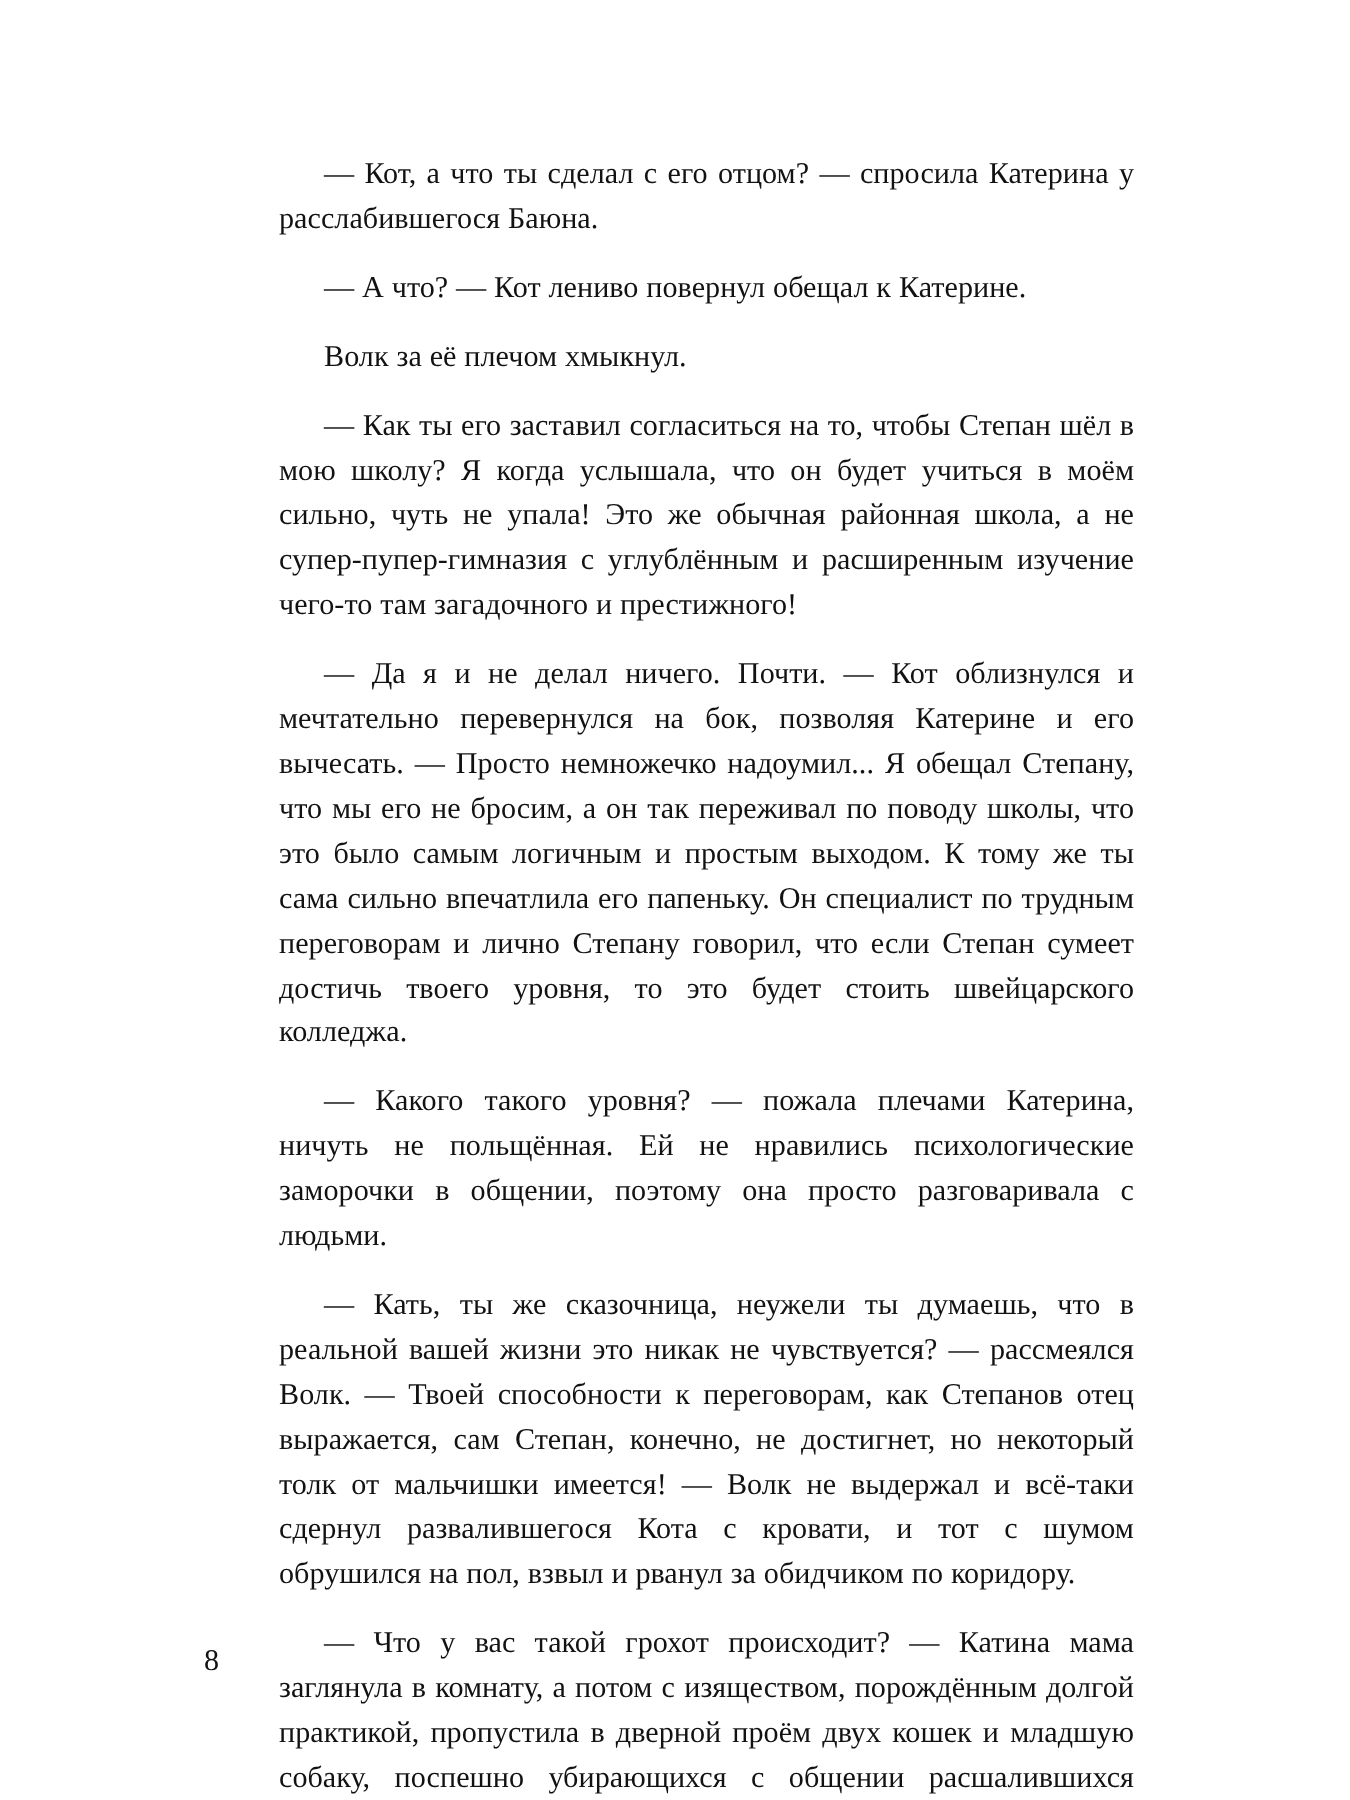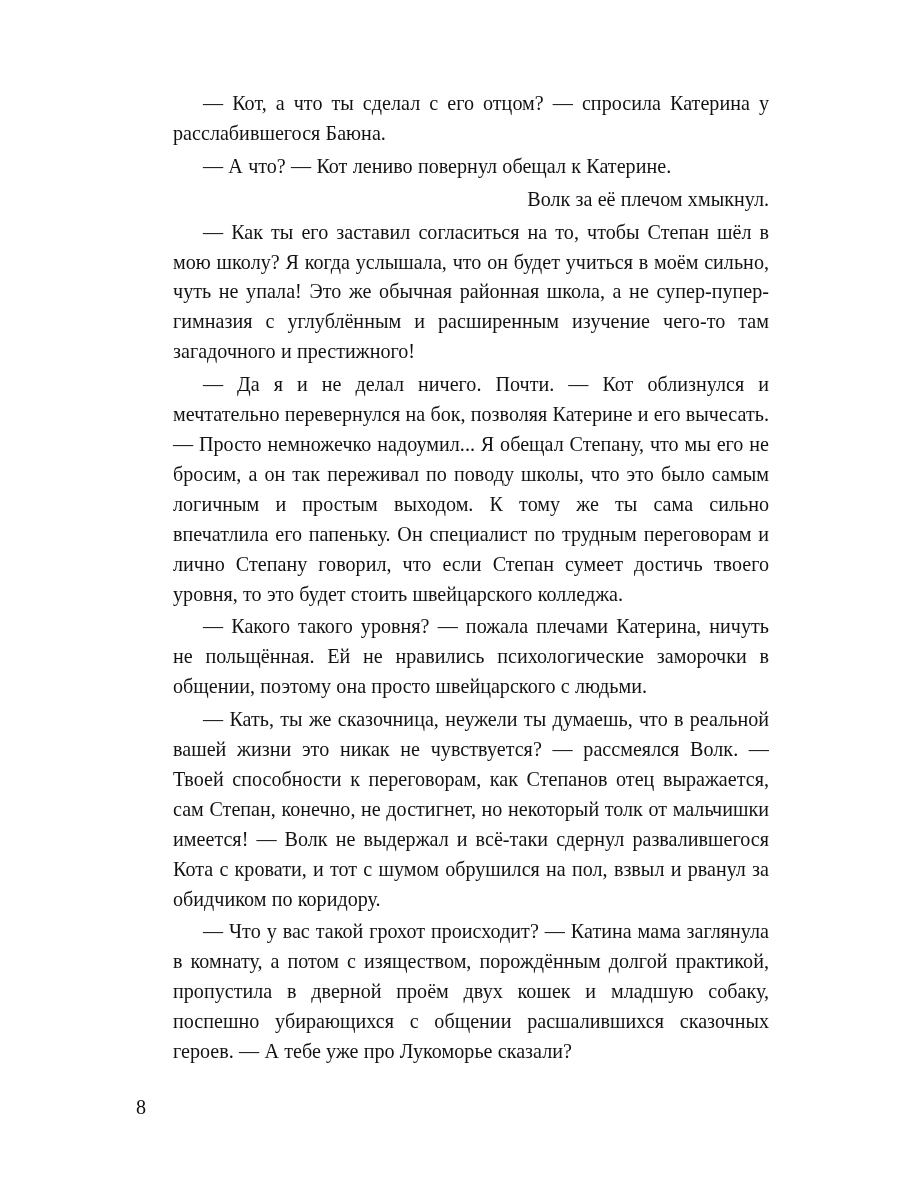--- a/index.html
+++ b/index.html
@@ -24,35 +24,35 @@
 
   
   .text-block {
     position: absolute;
     left: 170px;
     top: 86px;
     width: 602px;
   }
 
   .para {
-    margin: 3px;
+    margin: 16px;
     text-align: justify;
     text-justify: inter-word;
     text-indent: 30px;
     font-size: 20.1px;
     line-height: 29.9px;
     letter-spacing: 0.02px;
     word-spacing: 0.2px;
     hyphens: manual;
     -webkit-hyphens: manual;
   }
 
   
   .para.short {
-    text-align: right;
+    text-align: left;
   }
 
   .page-number {
     position: absolute;
     left: 136px;
     top: 1093px;
     width: 26px;
     text-align: left;
     font-size: 20.1px;
     line-height: 29.9px;
@@ -63,20 +63,20 @@
 <body>
 
 <div class="page">
 
   <div class="text-block">
     <p class="para">— Кот, а что ты сделал с его отцом? — спросила Катерина у расслабившегося Баюна.</p>
     <p class="para">— А что? — Кот лениво повернул обещал к Катерине.</p>
     <p class="para short">Волк за её плечом хмыкнул.</p>
     <p class="para">— Как ты его заставил согласиться на то, чтобы Степан шёл в мою школу? Я когда услышала, что он будет учиться в моём сильно, чуть не упала! Это же обычная районная школа, а не супер-пупер-гимназия с углублённым и расширенным изучение чего-то там загадочного и престижного!</p>
     <p class="para">— Да я и не делал ничего. Почти. — Кот облизнулся и мечтательно перевернулся на бок, позволяя Катерине и его вычесать. — Просто немножечко надоумил... Я обещал Степану, что мы его не бросим, а он так переживал по поводу школы, что это было самым логичным и простым выходом. К тому же ты сама сильно впечатлила его папеньку. Он специалист по трудным переговорам и лично Степану говорил, что если Степан сумеет достичь твоего уровня, то это будет стоить швейцарского колледжа.</p>
-    <p class="para">— Какого такого уровня? — пожала плечами Катерина, ничуть не польщённая. Ей не нравились психологические заморочки в общении, поэтому она просто швейцарского с людьми.</p>
+    <p class="para">— Какого такого уровня? — пожала плечами Катерина, ничуть не польщённая. Ей не нравились психологические заморочки в общении, поэтому она просто разговаривала с людьми.</p>
     <p class="para">— Кать, ты же сказочница, неужели ты думаешь, что в реальной вашей жизни это никак не чувствуется? — рассмеялся Волк. — Твоей способности к переговорам, как Степанов отец выражается, сам Степан, конечно, не достигнет, но некоторый толк от мальчишки имеется! — Волк не выдержал и всё-таки сдернул развалившегося Кота с кровати, и тот с шумом обрушился на пол, взвыл и рванул за обидчиком по коридору.</p>
     <p class="para">— Что у вас такой грохот происходит? — Катина мама заглянула в комнату, а потом с изяществом, порождённым долгой практикой, пропустила в дверной проём двух кошек и младшую собаку, поспешно убирающихся с общении расшалившихся сказочных героев. — А тебе уже про Лукоморье сказали?</p>
   </div>
 
   <div class="page-number">8</div>
 
 </div>
 
 </body></html>

